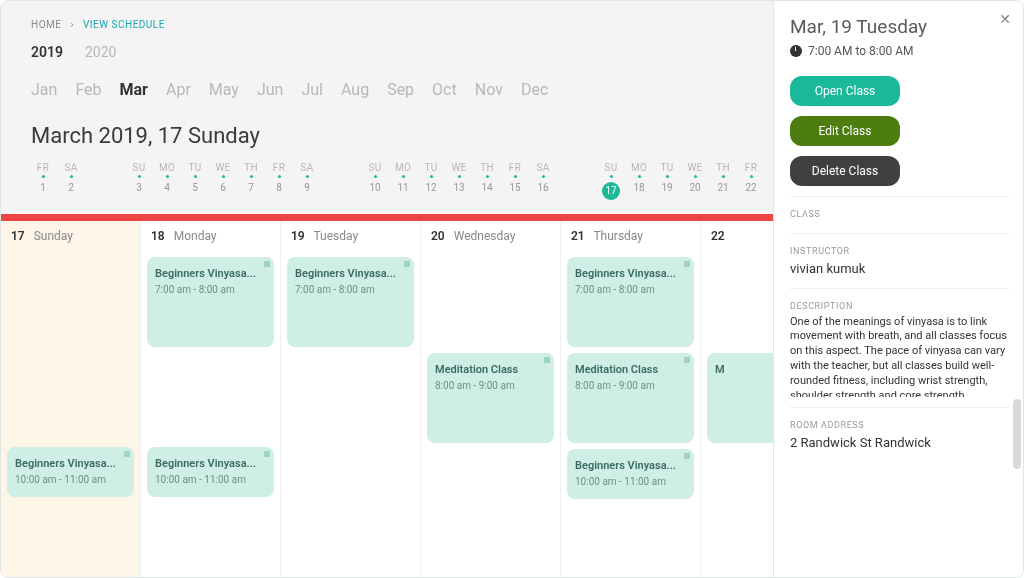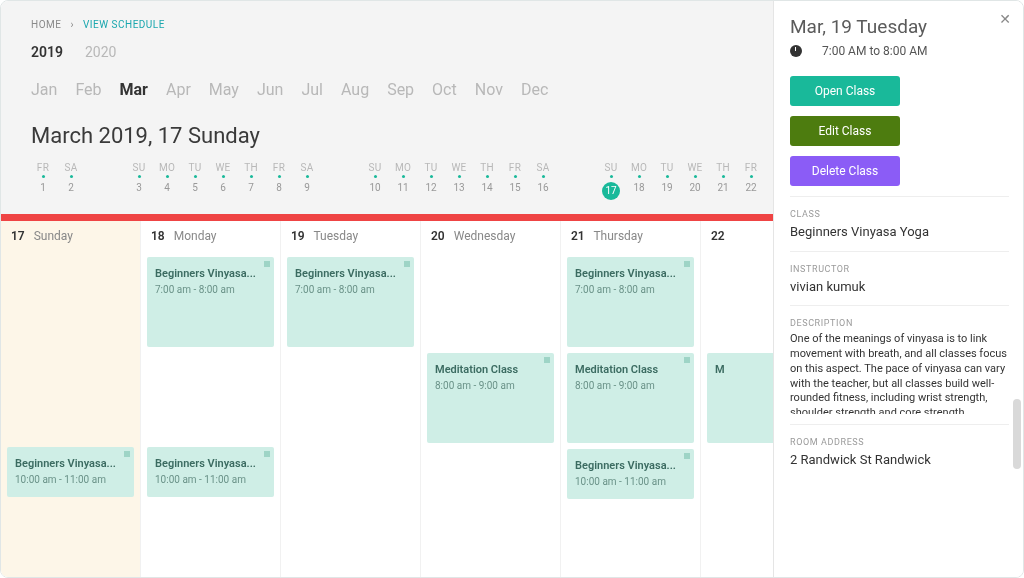--- a/index.html
+++ b/index.html
@@ -23,34 +23,34 @@
   .wk .d { font-size: 10px; color: #b8b8b8; letter-spacing: 0.3px; }
   .wk .n { font-size: 10px; color: #999; margin-top: 4px; }
   .wk .n.sel { background: #19b99a; color: #fff; border-radius: 50%; width: 18px; height: 18px; line-height: 18px; display: inline-block; }
   .wk .dot { width: 3px; height: 3px; background: #19b99a; border-radius: 50%; margin: 2px auto 0; }
   .weekview { margin-top: 14px; background: #fff; border-top: 7px solid #ef4444; flex: 1; overflow: hidden; }
   .daycols { display: flex; height: 100%; }
   .daycol { flex: 1; min-width: 140px; border-right: 1px solid #f1f1f1; padding: 8px 6px; position: relative; }
   .daycol.today { background: #fdf6e8; }
   .daycol .hdr { font-size: 12px; color: #888; margin-bottom: 14px; padding-left: 4px; }
   .daycol .hdr .dn { color: #333; font-weight: 600; margin-right: 6px; }
-  .event { background: #cfeee6; border-radius: 2px; padding: 10px 8px; margin-bottom: 6px; position: relative; height: 90px; cursor: pointer; }
+  .event { background: #cfeee6; border-radius: 8px; padding: 10px 8px; margin-bottom: 6px; position: relative; height: 90px; cursor: pointer; }
   .event.short { height: 50px; }
   .event .etitle { font-size: 11px; color: #3b6b61; font-weight: 600; white-space: nowrap; overflow: hidden; text-overflow: ellipsis; }
   .event .etime { font-size: 10px; color: #6a9288; margin-top: 4px; }
   .event .corner { position: absolute; top: 4px; right: 4px; width: 6px; height: 6px; background: #9ed4c6; }
   
   .side h2 { font-size: 19px; color: #5b5b5b; font-weight: 400; margin-bottom: 6px; }
-  .side .timel { font-size: 12px; color: #555; margin-bottom: 18px; display: flex; align-items: center; gap: 20px; }
+  .side .timel { font-size: 12px; color: #555; margin-bottom: 18px; display: flex; align-items: center; gap: 6px; }
   .clock { width: 12px; height: 12px; border-radius: 50%; background: #333; position: relative; }
   .clock::after { content: ""; position:absolute; top:2px; left:5px; width:1px; height:4px; background:#fff; }
-  .btn { display: block; width: 110px; text-align: center; padding: 8px 0; border-radius: 3px; color: #fff; font-size: 12px; margin-bottom: 10px; cursor: pointer; border: none; }
+  .btn { display: block; width: 110px; text-align: center; padding: 8px 0; border-radius: 12px; color: #fff; font-size: 12px; margin-bottom: 10px; cursor: pointer; border: none; }
   .btn.open { background: #19b99a; }
   .btn.edit { background: #4d7c0f; }
-  .btn.del  { background: #8b5cf6; }
+  .btn.del  { background: #404040; }
   .section { border-top: 1px solid #eee; padding: 12px 0 10px; }
   .section .lbl { font-size: 9px; color: #9a9a9a; letter-spacing: 0.6px; margin-bottom: 4px; }
   .section .val { font-size: 13px; color: #333; line-height: 1.35; }
   .section .val.desc { font-size: 11px; max-height: 82px; overflow: hidden; }
   .scrollhint { position:absolute; right:2px; top:398px; width:8px; height:70px; background:#d9d9d9; border-radius:4px; }
 </style>
 </head>
 <body>
 
 <div class="app">
@@ -257,21 +257,20 @@
     <div class="timel">
       <span class="clock"></span>
       <span>7:00 AM to 8:00 AM</span>
     </div>
     <button class="btn open">Open Class</button>
     <button class="btn edit">Edit Class</button>
     <button class="btn del">Delete Class</button>
 
     <div class="section">
       <div class="lbl">CLASS</div>
-      <div class="val">Beginners Vinyasa Yoga</div>
     </div>
     <div class="section">
       <div class="lbl">INSTRUCTOR</div>
       <div class="val">vivian kumuk</div>
     </div>
     <div class="section">
       <div class="lbl">DESCRIPTION</div>
       <div class="val desc">One of the meanings of vinyasa is to link movement with breath, and all classes focus on this aspect. The pace of vinyasa can vary with the teacher, but all classes build well-rounded fitness, including wrist strength, shoulder strength and core strength</div>
     </div>
     <div class="section">

